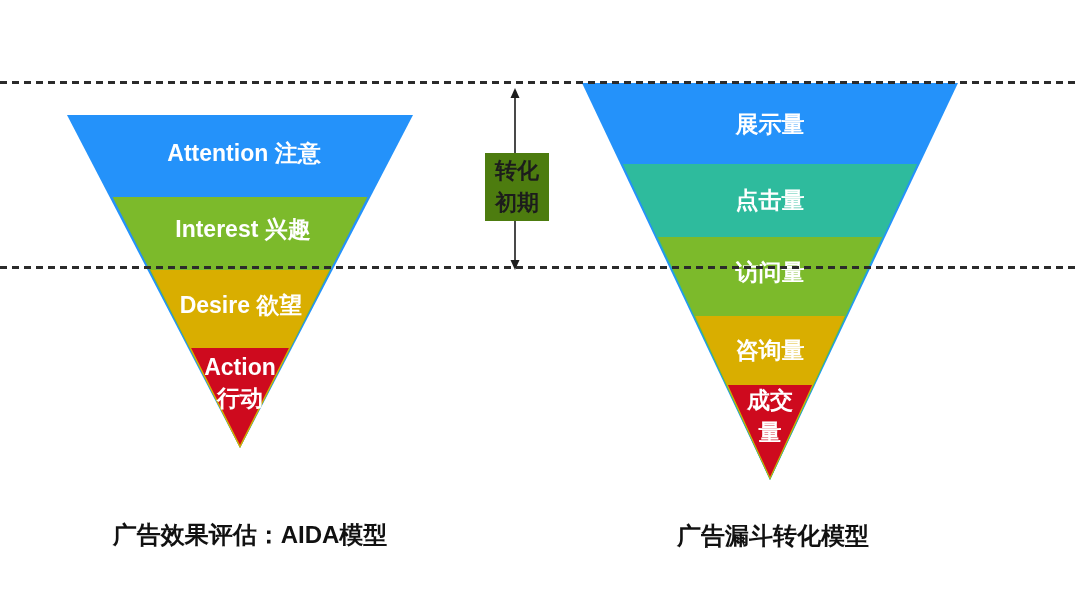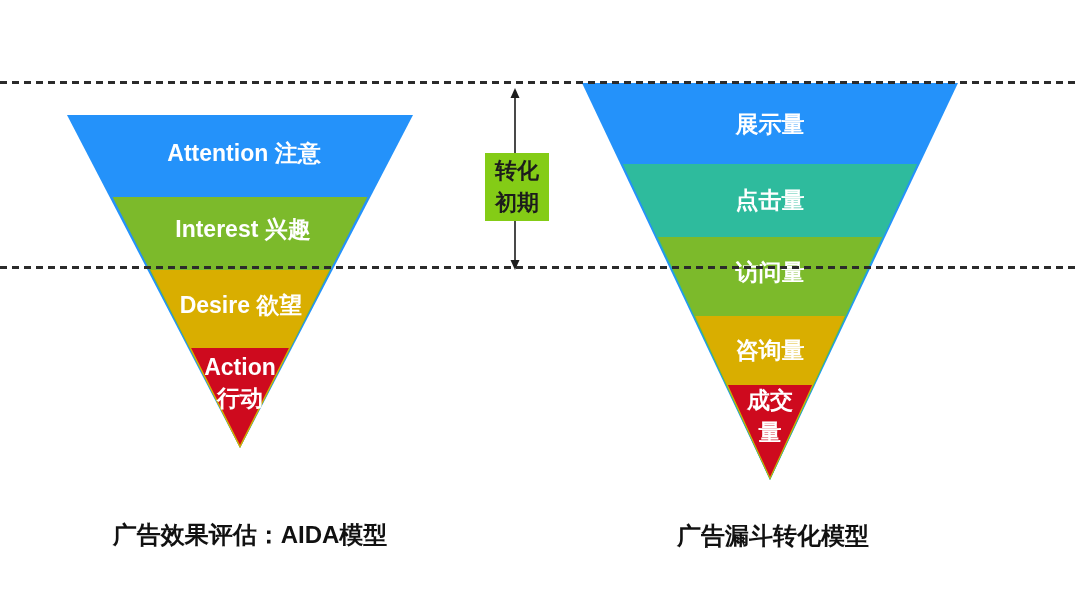--- a/index.html
+++ b/index.html
@@ -11,21 +11,21 @@
     position:absolute;left:0;width:1080px;height:3px;z-index:6;
     background:repeating-linear-gradient(to right,#2b2b2b 0 7px,transparent 7px 12px);
   }
   .funnel{position:absolute;z-index:2;}
   .flabel{
     fill:#ffffff;font-family:"Liberation Sans",sans-serif;
     font-size:23px;font-weight:bold;text-anchor:middle;
   }
   .annotation-arrow{position:absolute;z-index:3;}
   .annotation-text{
-    position:absolute;z-index:7;background:#84cc16;
+    position:absolute;z-index:7;background:#4d7c0f;
     font-size:22px;font-weight:bold;color:#1c1c1c;
     line-height:32px;text-align:center;padding:2px 4px;
   }
   .caption{
     position:absolute;z-index:2;font-size:24px;font-weight:bold;color:#111111;
     text-align:center;line-height:30px;
   }
   .caption-left{left:20px;top:520px;width:460px;}
   .caption-right{left:573px;top:521px;width:400px;}
 </style>

